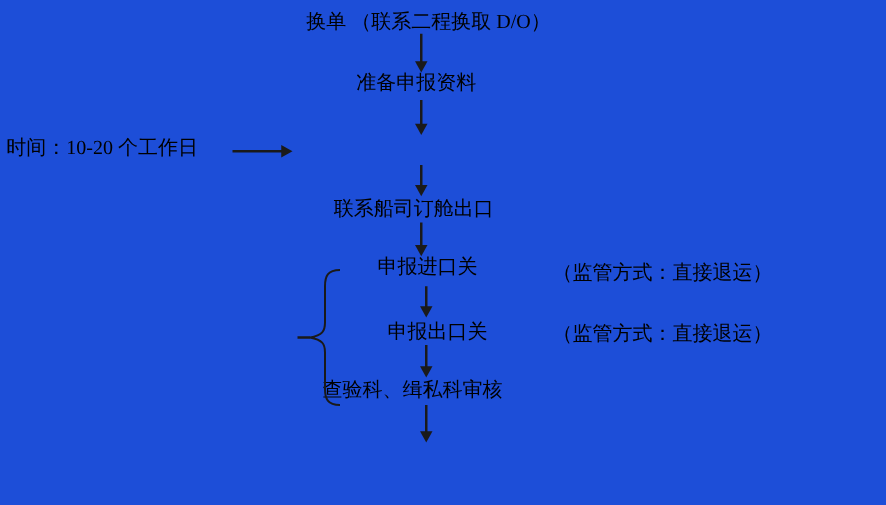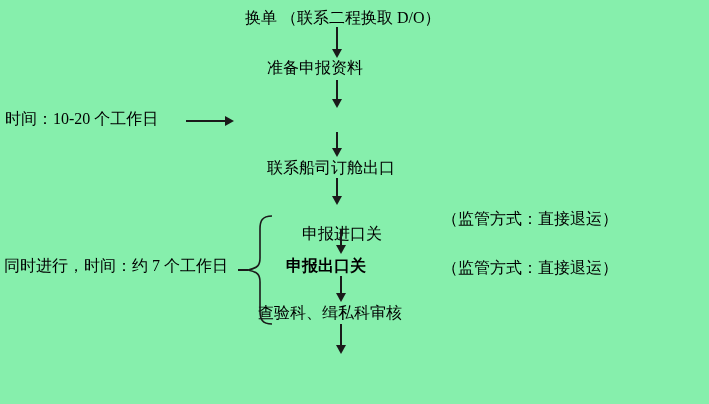--- a/index.html
+++ b/index.html
@@ -4,38 +4,38 @@
 <style>
   html, body {
     margin: 0;
     padding: 0;
     background: #ffffff;
   }
   .canvas {
     position: relative;
     width: 709px;
     height: 404px;
-    background: #86efac;
+    background: #1d4ed8;
     font-family: "Liberation Serif", "DejaVu Serif", serif;
     font-size: 16px;
     line-height: 19px;
     color: #000000;
     overflow: hidden;
   }
   .txt {
     position: absolute;
     white-space: pre;
   }
   
   .n1 { left: 245px; top: 8px; }
-  .n2 { left: 267px; top: 58px; }
+  .n2 { left: 285px; top: 58px; font-family: Liberation Mono, monospace; }
   .n3 { left: 238px; top: 109px; }
   .n4 { left: 267px; top: 158px; text-align: center; }
-  .n5 { left: 302px; top: 224px; }
-  .n6 { left: 286px; top: 256px; font-weight: bold; }
+  .n5 { left: 302px; top: 204px; }
+  .n6 { left: 310px; top: 256px; }
   .n7 { left: 258px; top: 303px; }
   .n8 { left: 303px; top: 357px; }
   
   .s1 { left: 5px;  top: 109px; }
   .s2 { left: 4px;  top: 256px; }
   .a5 { left: 442px; top: 209px; }
   .a6 { left: 442px; top: 258px; }
 
   
   .arrow-v {
@@ -110,21 +110,20 @@
 <div class="canvas">
 
   <div class="txt n1">换单 （联系二程换取 D/O）</div>
   <div class="txt n2">准备申报资料</div>
   <div class="txt n4">联系船司订舱出口</div>
   <div class="txt n5">申报进口关</div>
   <div class="txt n6">申报出口关</div>
   <div class="txt n7">查验科、缉私科审核</div>
 
   <div class="txt s1">时间：10-20 个工作日</div>
-  <div class="txt s2">同时进行，时间：约 7 个工作日</div>
 
   <div class="txt a5">（监管方式：直接退运）</div>
   <div class="txt a6">（监管方式：直接退运）</div>
 
   <div class="arrow-v v1">
       <span class="shaft"></span>
       <span class="head"></span>
     </div>
   <div class="arrow-v v2">
       <span class="shaft"></span>

